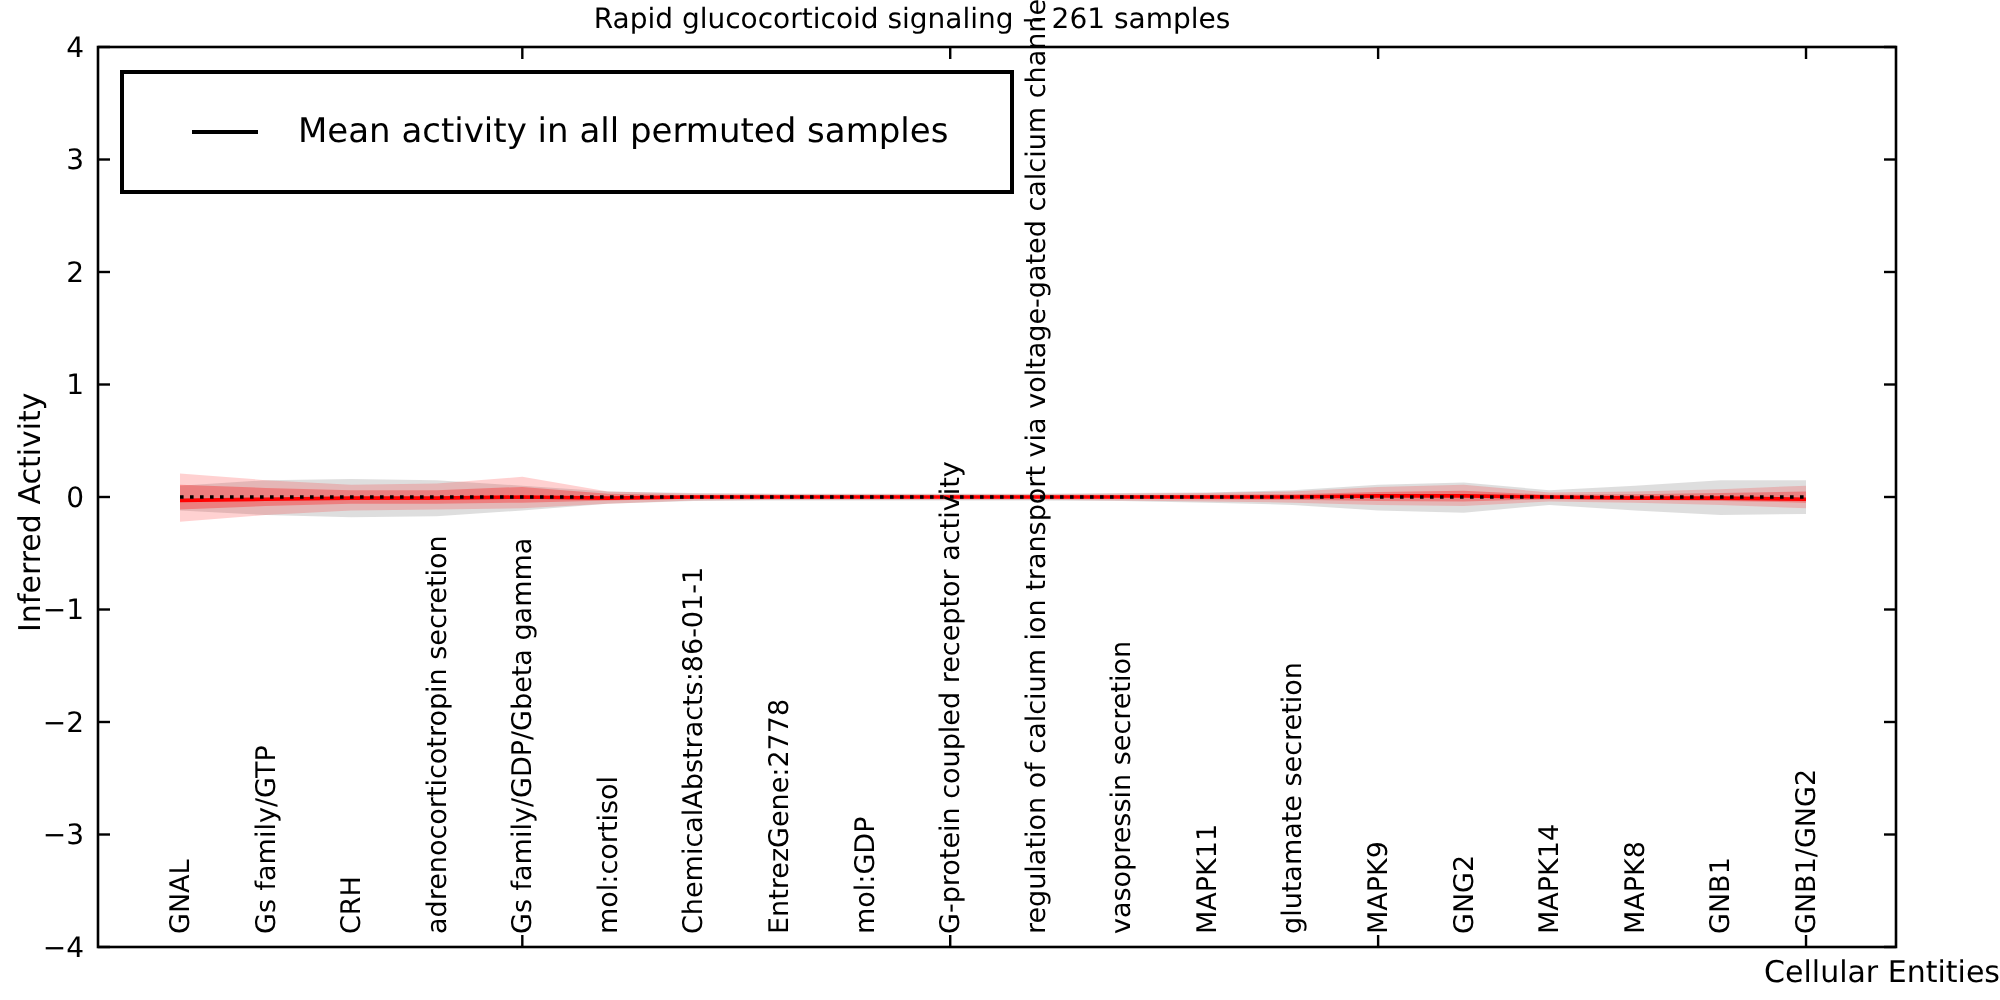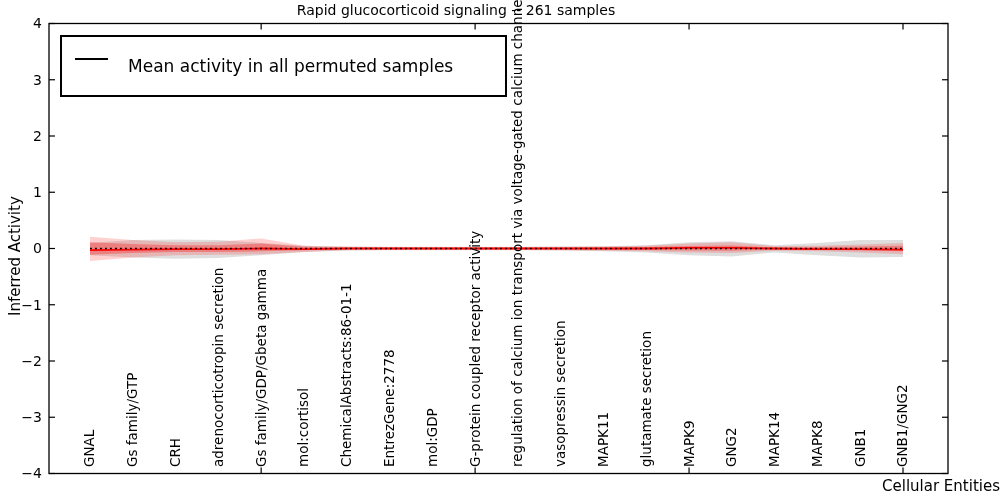--- a/index.html
+++ b/index.html
@@ -22,21 +22,21 @@
   }
   .x-axis-label{
     position:absolute;left:0;top:477px;width:1000px;text-align:right;
     font-size:15px;
   }
   .legend{
     position:absolute;left:60px;top:35px;width:447px;height:62px;
     border:2px solid #000;background:#fff;box-sizing:border-box;
     display:flex;flex-direction:column;justify-content:space-evenly;
   }
-  .legend-row{display:flex;align-items:flex-start;font-size:17px;line-height:1;}
+  .legend-row{display:flex;align-items:center;font-size:17px;line-height:1;padding-left:21px;}
   .legend-swatch{
     width:33px;height:0;border-top:2px solid #000;
     margin-left:13px;margin-right:20px;flex:0 0 33px;
   }
   .legend-label{white-space:nowrap;}
 </style>
 </head>
 <body>
 
 <div id="figure">

